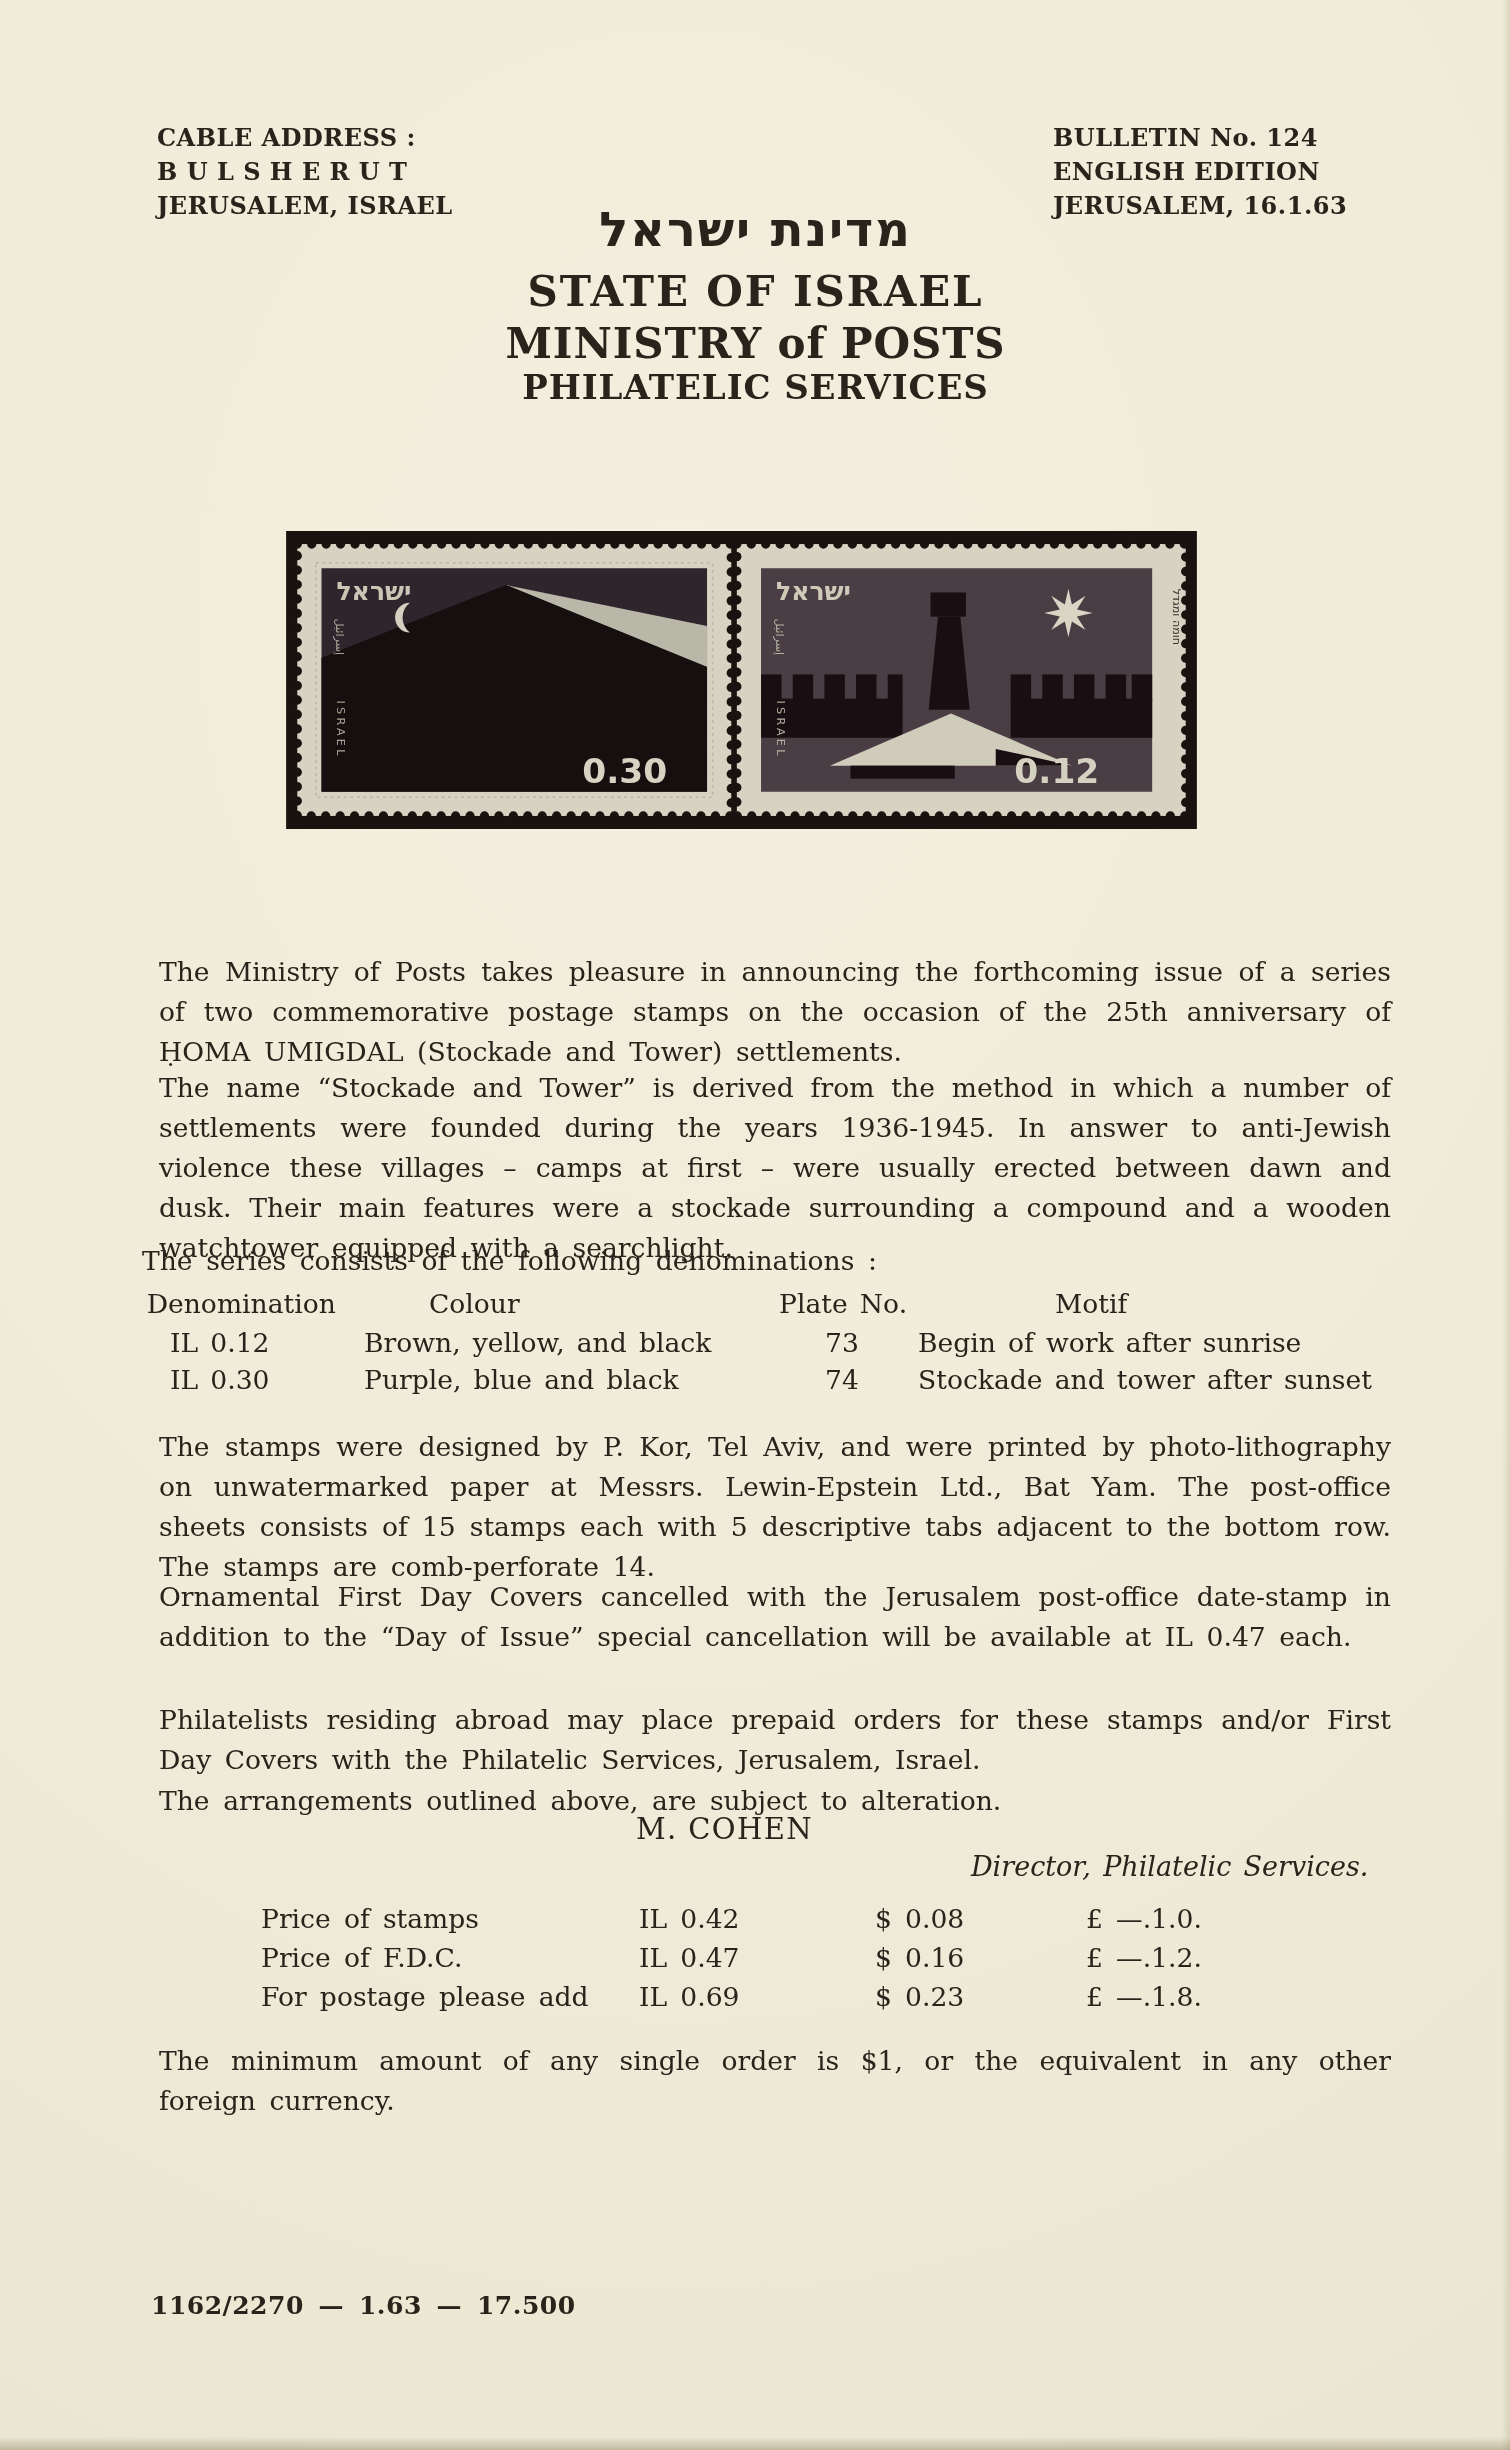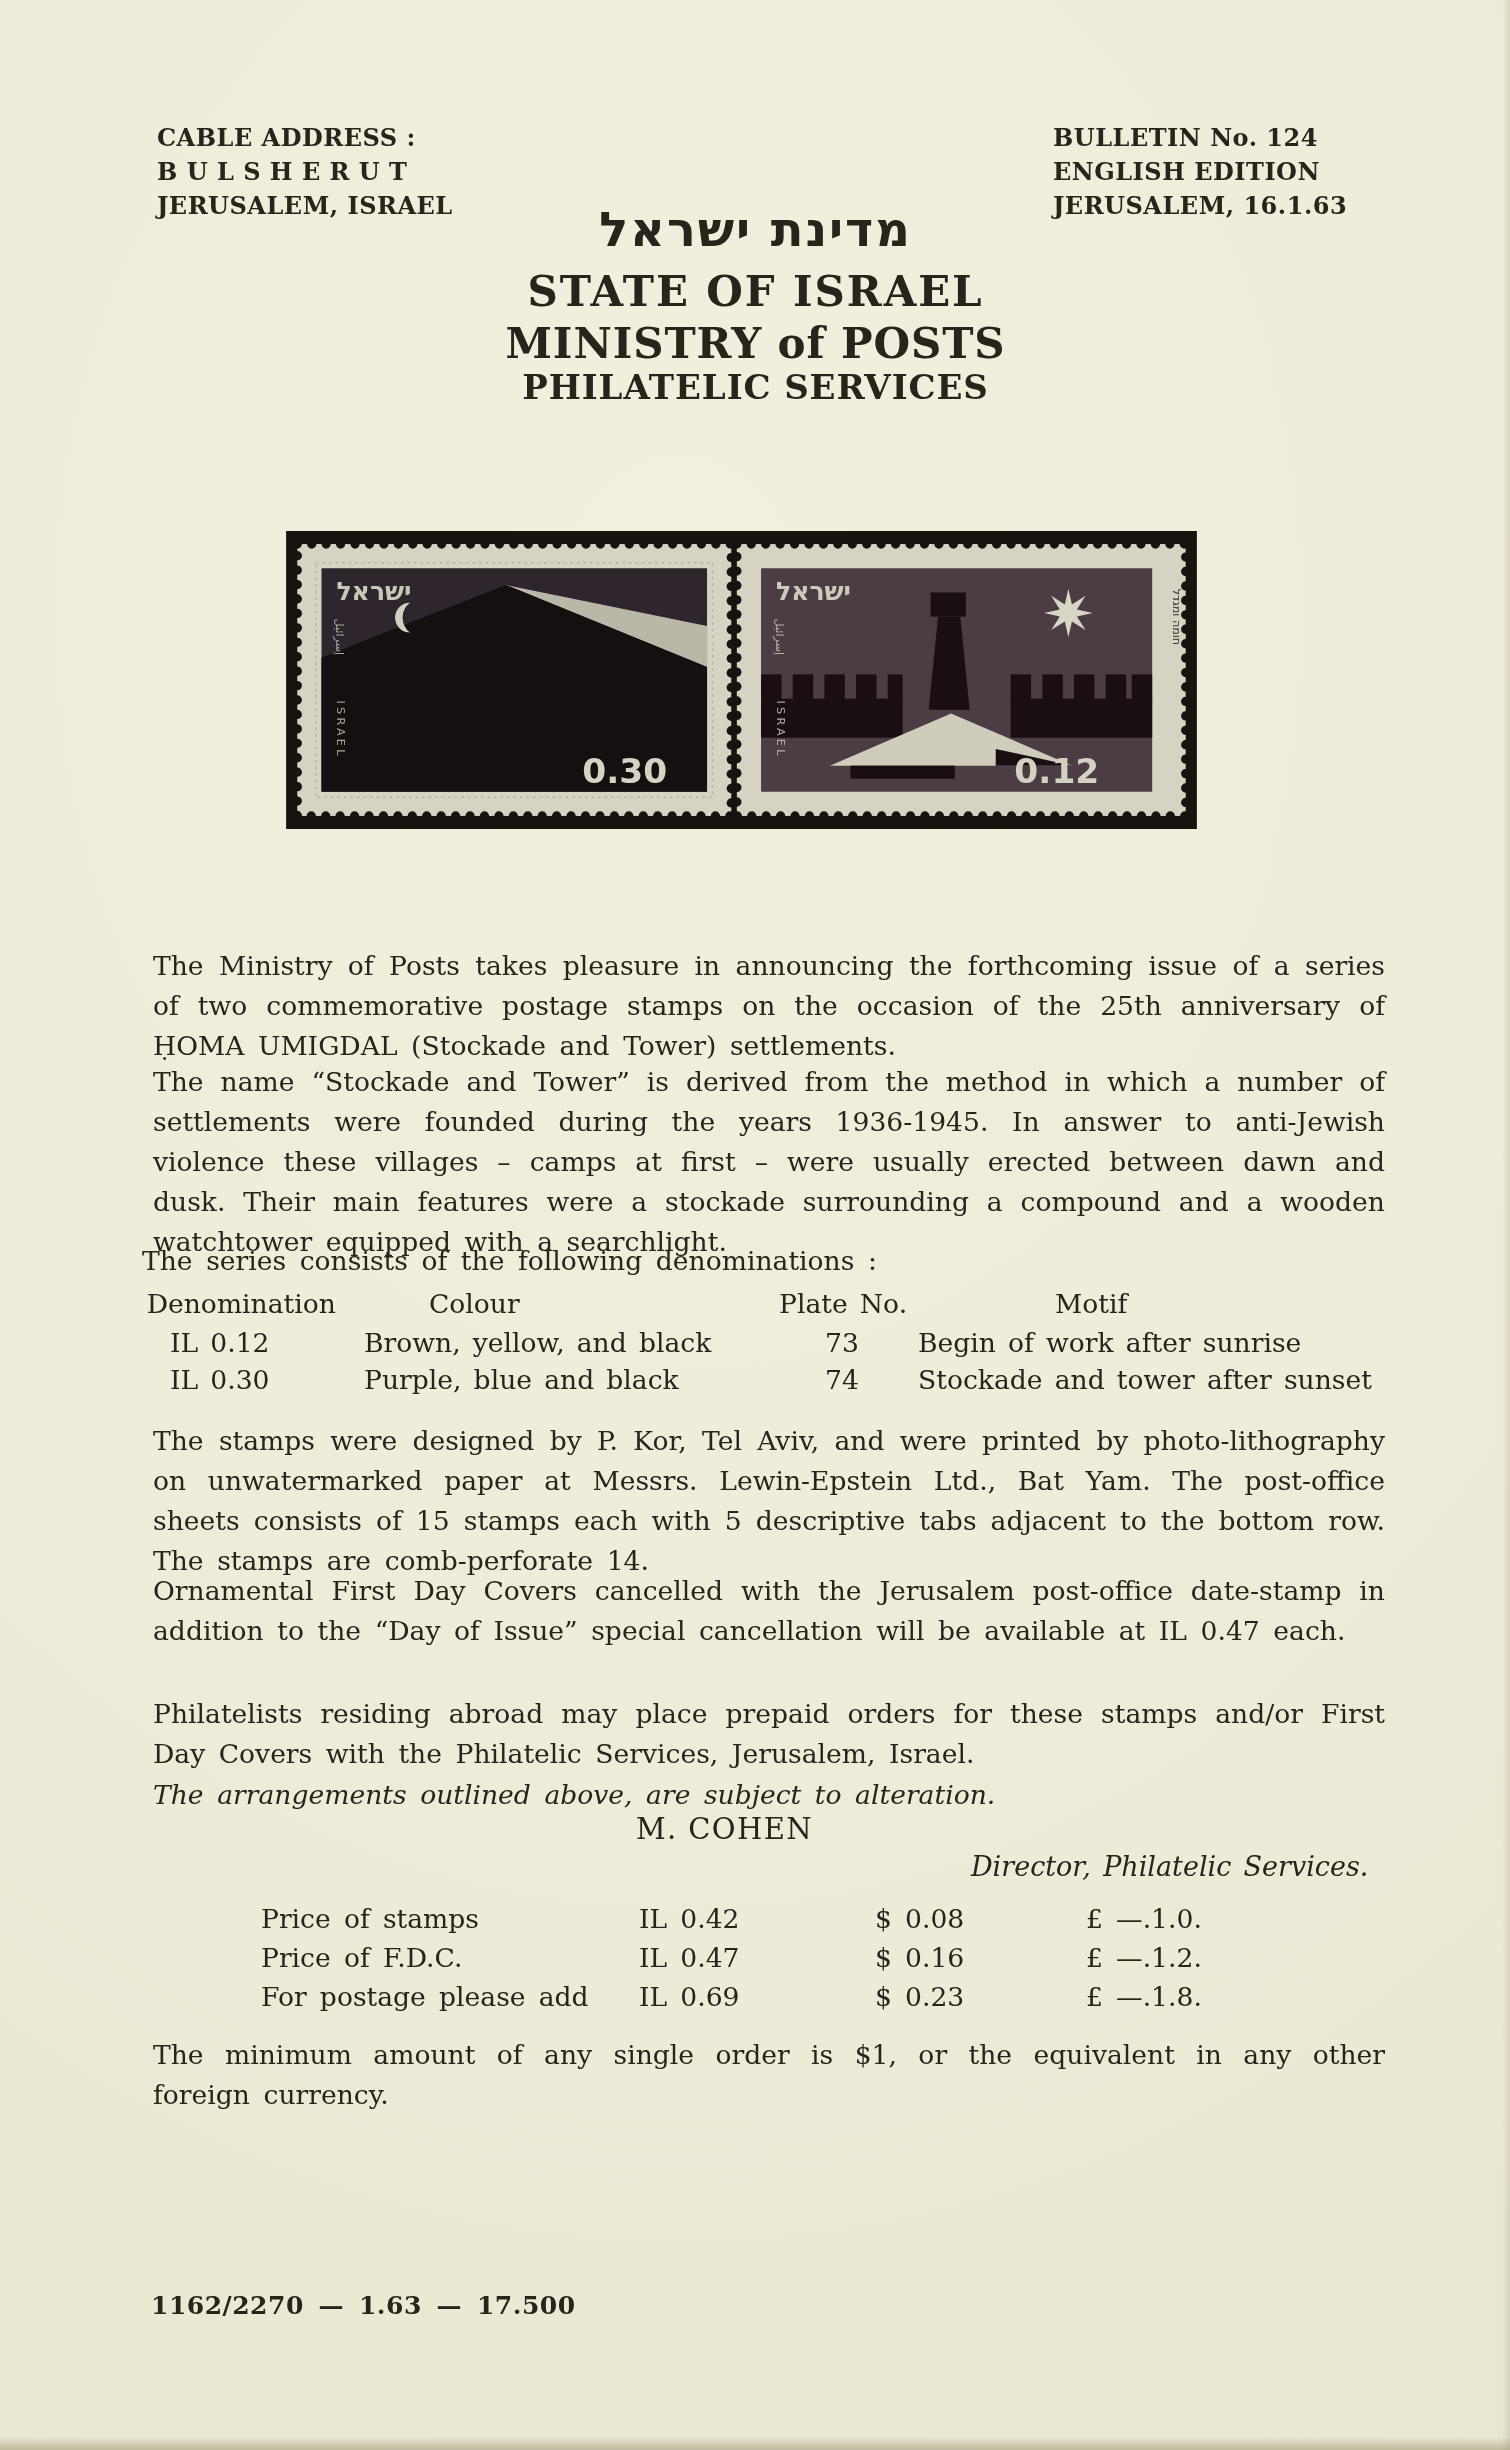--- a/index.html
+++ b/index.html
@@ -21,22 +21,22 @@
 
   .c-line{position:absolute;left:0;width:100%;text-align:center;font-weight:bold;white-space:nowrap;}
   .hebrew-title{top:201px;font-family:"DejaVu Sans","Liberation Sans",sans-serif;font-size:48px;letter-spacing:1.9px;}
   .org1{top:267px;font-size:42px;letter-spacing:1.9px;}
   .org2{top:319px;font-size:42px;letter-spacing:0.9px;}
   .org3{top:367px;font-size:34px;letter-spacing:0.9px;}
 
   .stamps{position:absolute;left:286px;top:531px;width:911px;height:298px;}
 
   .para{position:absolute;left:142px;width:1232px;font-size:26.6px;line-height:40px;
-    text-align:justify;word-spacing:5.1px;margin:11px;}
-  .italic{font-style:italic;text-align:left;}
+    text-align:justify;word-spacing:5.1px;margin:17px;}
+  .italic{text-align:left;}
 
   .denoms{position:absolute;left:142px;top:1245px;width:1232px;height:168px;font-size:26.6px;}
   .d-intro{position:absolute;top:0;left:0;word-spacing:5.1px;white-space:nowrap;}
   .trow{position:absolute;left:0;width:100%;height:40px;}
   .trow span{position:absolute;white-space:nowrap;word-spacing:3.7px;}
 
   .sig-name{position:absolute;left:142px;top:1812px;width:1232px;box-sizing:border-box;
     text-align:center;padding-right:67px;font-size:29px;letter-spacing:1.4px;}
   .sig-title{position:absolute;left:142px;top:1851px;width:1232px;box-sizing:border-box;
     text-align:right;padding-right:5.6px;font-size:27px;font-style:italic;word-spacing:3.7px;}

